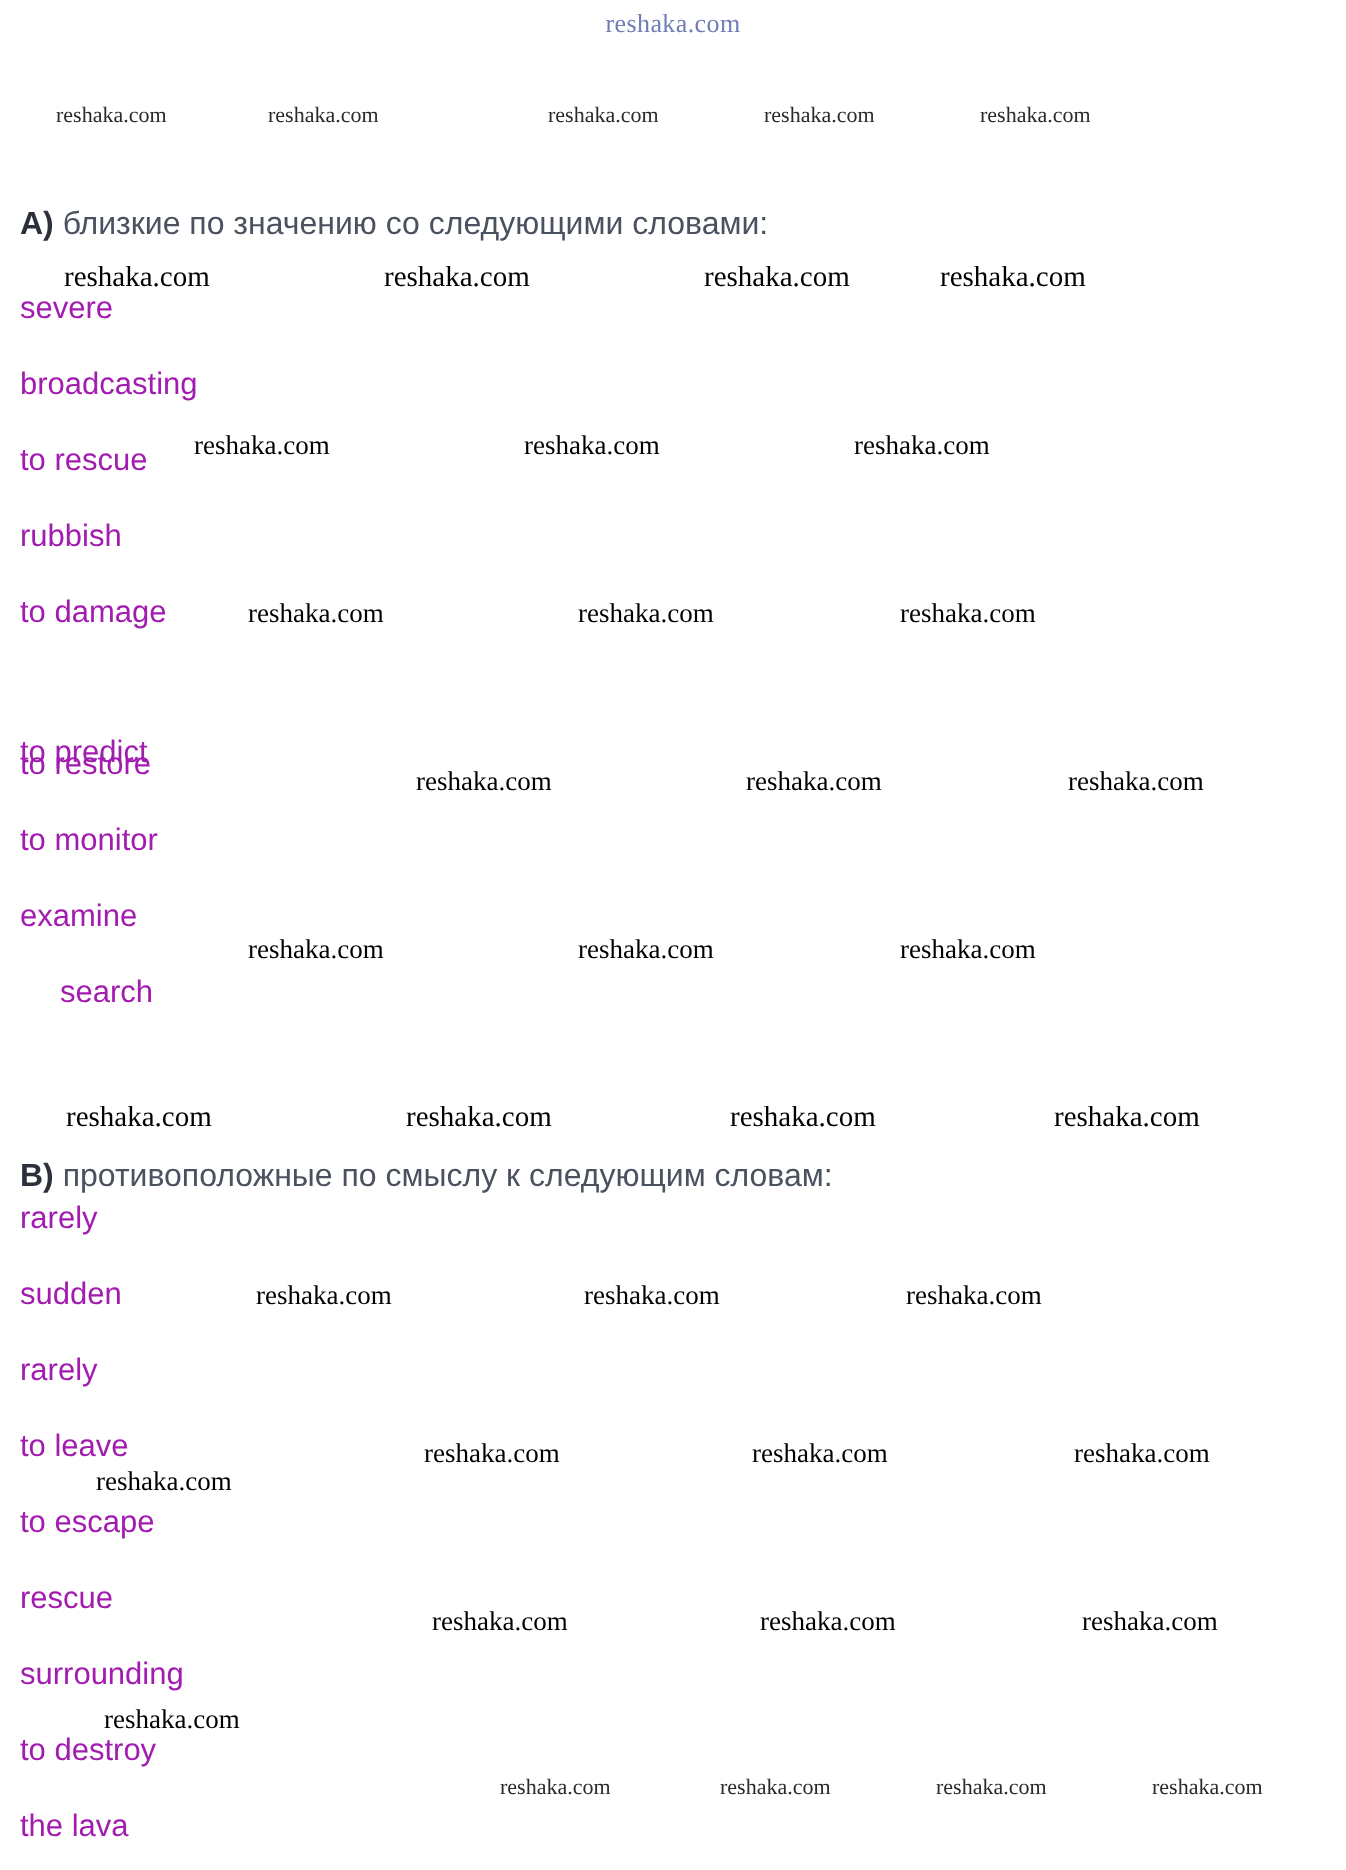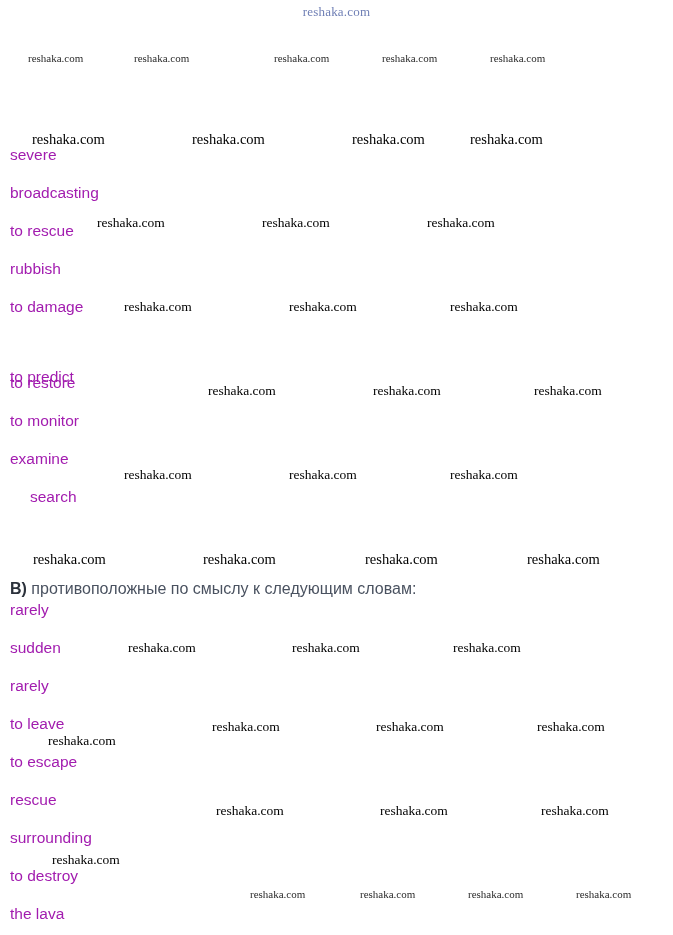--- a/index.html
+++ b/index.html
@@ -89,20 +89,23 @@
   }
 </style>
 </head>
 <body>
 
 <div class="page">
 
   <div class="top-mark">reshaka.com</div>
 
 
+  <div class="section-label" id="section-a-label">
+    <span class="letter">A)</span><span> близкие по значению со следующими словами:</span>
+  </div>
 
   <div class="section-label" id="section-b-label">
     <span class="letter">B)</span><span> противоположные по смыслу к следующим словам:</span>
   </div>
 
   <div id="words-a">
       <div class="word" style="top: 146px;">severe</div>
       <div class="word" style="top: 184px;">broadcasting</div>
       <div class="word" style="top: 222px;">to rescue</div>
       <div class="word" style="top: 260px;">rubbish</div>

